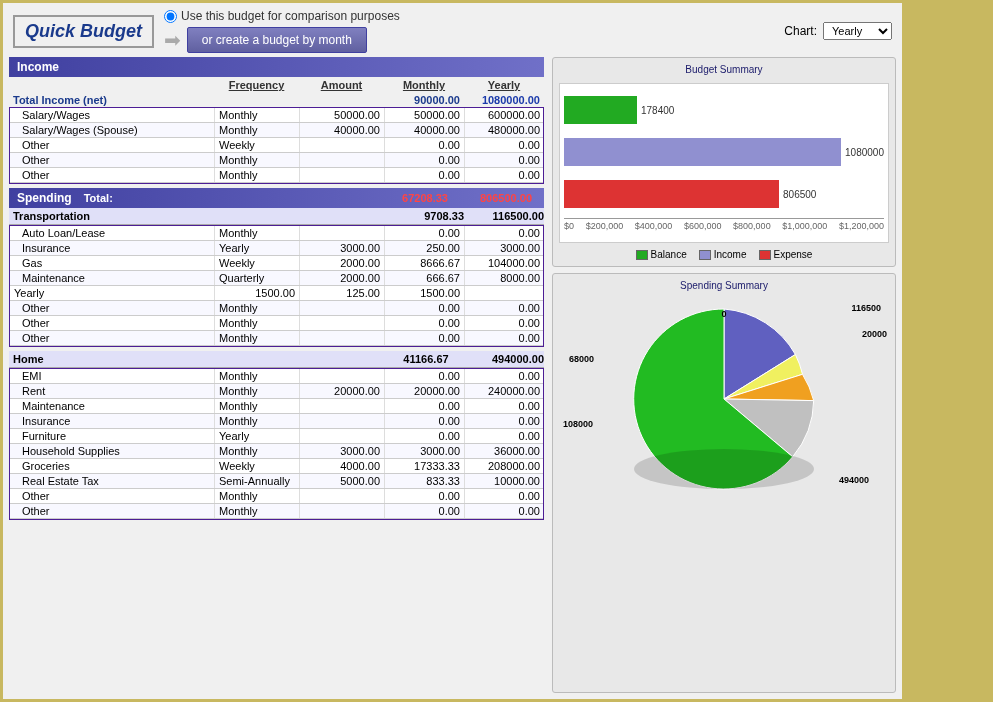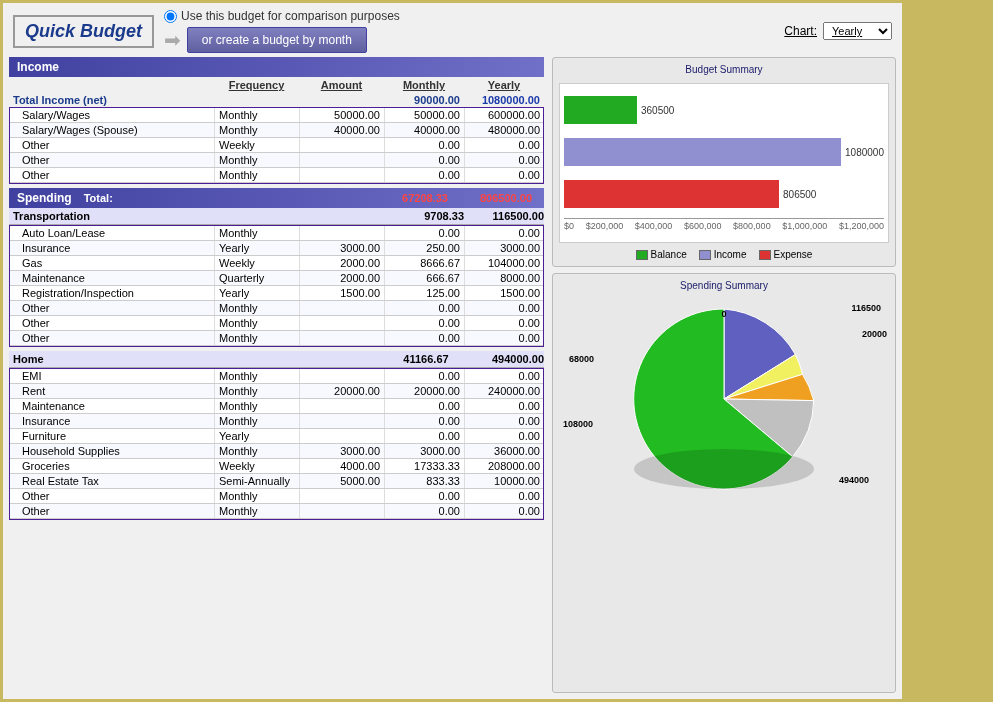--- a/index.html
+++ b/index.html
@@ -283,21 +283,21 @@
     <div style="display:flex;flex-direction:column;gap:4px;">
       <div class="use-budget-label">
         <input type="radio" checked="" style="">
         <span>Use this budget for comparison purposes</span>
       </div>
       <div style="display:flex;align-items:center;gap:6px;">
         <span style="font-size:20px;color:#aaa;">➡</span>
         <button class="create-budget-btn">or create  a  budget by month</button>
       </div>
     </div>
-    <div class="chart-selector" style="margin-left:auto;text-decoration:underline;">
+    <div class="chart-selector" style="margin-left:auto;">
       <span>Chart:</span>
       <select>
         <option>Yearly</option>
         <option>Monthly</option>
       </select>
     </div>
   </div>
 
   <div class="main-content">
 
@@ -400,21 +400,20 @@
             <span class="cell num">104000.00</span>
           </div>
           <div class="data-row">
             <span class="cell indent">Maintenance</span>
             <span class="cell">Quarterly</span>
             <span class="cell num">2000.00</span>
             <span class="cell num">666.67</span>
             <span class="cell num">8000.00</span>
           </div>
           <div class="data-row">
-            <span class="cell indent">Registration/Inspection</span>
             <span class="cell">Yearly</span>
             <span class="cell num">1500.00</span>
             <span class="cell num">125.00</span>
             <span class="cell num">1500.00</span>
           </div>
           <div class="data-row">
             <span class="cell indent">Other</span>
             <span class="cell">Monthly</span>
             <span class="cell num"></span>
             <span class="cell num">0.00</span>
@@ -520,21 +519,21 @@
 
     <div class="right-panel">
 
       <div class="chart-box">
         <div class="chart-title">Budget Summary</div>
         <div class="bar-chart-area">
 
           <div class="bar-row">
             <div class="bar-container">
               <div class="bar" style="width:22.8%;background:#22aa22;"></div>
-              <span class="bar-value-outside">360500</span>
+              <span class="bar-value-outside">178400</span>
             </div>
           </div>
 
           <div class="bar-row">
             <div class="bar-container">
               <div class="bar" style="width:90%;background:#9090d0;"></div>
               <span class="bar-value-outside">1080000</span>
             </div>
           </div>
 

